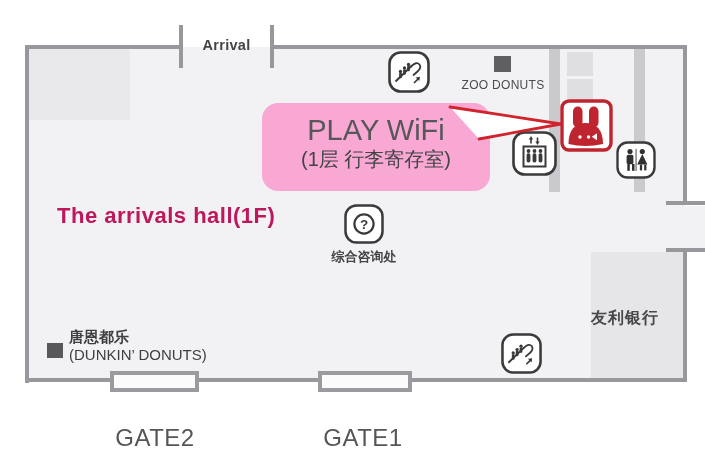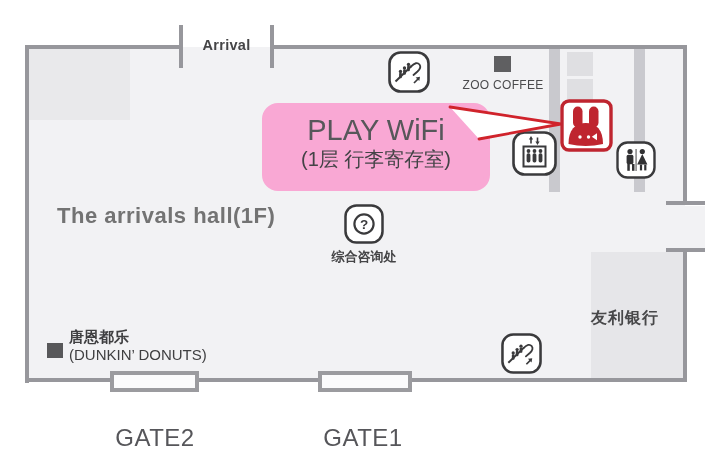--- a/index.html
+++ b/index.html
@@ -36,21 +36,21 @@
   .col-b2{left:567px;top:79px;width:26px;height:21px;}
   .bank{left:591px;top:252px;width:92px;height:126px;background:#e6e6e9;}
   .bank-label{position:absolute;left:0;top:56px;width:100%;text-align:left;
     font-size:16px;font-weight:600;color:#48484a;letter-spacing:1px;}
   .meeting-label{left:270px;top:62px;width:112px;text-align:right;
     font-size:13.5px;font-weight:600;color:#48484a;}
   .zoo-marker{left:494px;top:56px;width:17px;height:16px;background:#5f5f61;}
   .zoo-label{left:455px;top:78px;width:96px;text-align:center;
     font-size:12px;font-weight:500;color:#4b4b4d;letter-spacing:.3px;}
   .hall-label{left:57px;top:203px;font-size:22px;font-weight:700;
-    color:#737373;letter-spacing:.5px;text-align:center;}
+    color:#be185d;letter-spacing:.5px;text-align:center;}
   .info-label{left:314px;top:248px;width:100px;text-align:center;
     font-size:13px;font-weight:600;color:#454547;}
   .dunkin-marker{left:47px;top:343px;width:16px;height:15px;background:#58585a;}
   .dunkin-cn{left:69px;top:328px;font-size:15px;font-weight:700;color:#3f3f41;}
   .dunkin-en{left:69px;top:346px;font-size:15px;font-weight:500;color:#3f3f41;}
   .gate-rect{border:4px solid #9b9b9f;background:#fbfbfc;height:13px;top:371px;}
   .gate2-rect{left:110px;width:81px;}
   .gate1-rect{left:318px;width:86px;}
   .gate-label{top:405px;width:94px;text-align:center;font-size:24px;
     font-weight:400;color:#56565a;letter-spacing:.5px;margin-top:19px;}
@@ -95,21 +95,21 @@
   <div class="abs wall w-right-upper"></div>
   <div class="abs wall w-right-lower"></div>
   <div class="abs wall w-corridor-top"></div>
   <div class="abs wall w-corridor-bottom"></div>
 
   <div class="abs jamb jamb-l"></div>
   <div class="abs jamb jamb-r"></div>
   <div class="abs arrival-label">Arrival</div>
 
   <div class="abs zoo-marker"></div>
-  <div class="abs zoo-label">ZOO COFFEE</div>
+  <div class="abs zoo-label">ZOO DONUTS</div>
   <div class="abs hall-label">The arrivals hall(1F)</div>
   <div class="abs info-label">综合咨询处</div>
   <div class="abs dunkin-marker"></div>
   <div class="abs dunkin-cn">唐恩都乐</div>
   <div class="abs dunkin-en">(DUNKIN’ DONUTS)</div>
 
   <div class="abs gate-rect gate2-rect"></div>
   <div class="abs gate-rect gate1-rect"></div>
   <div class="abs gate-label gate2-label">GATE2</div>
   <div class="abs gate-label gate1-label">GATE1</div>

